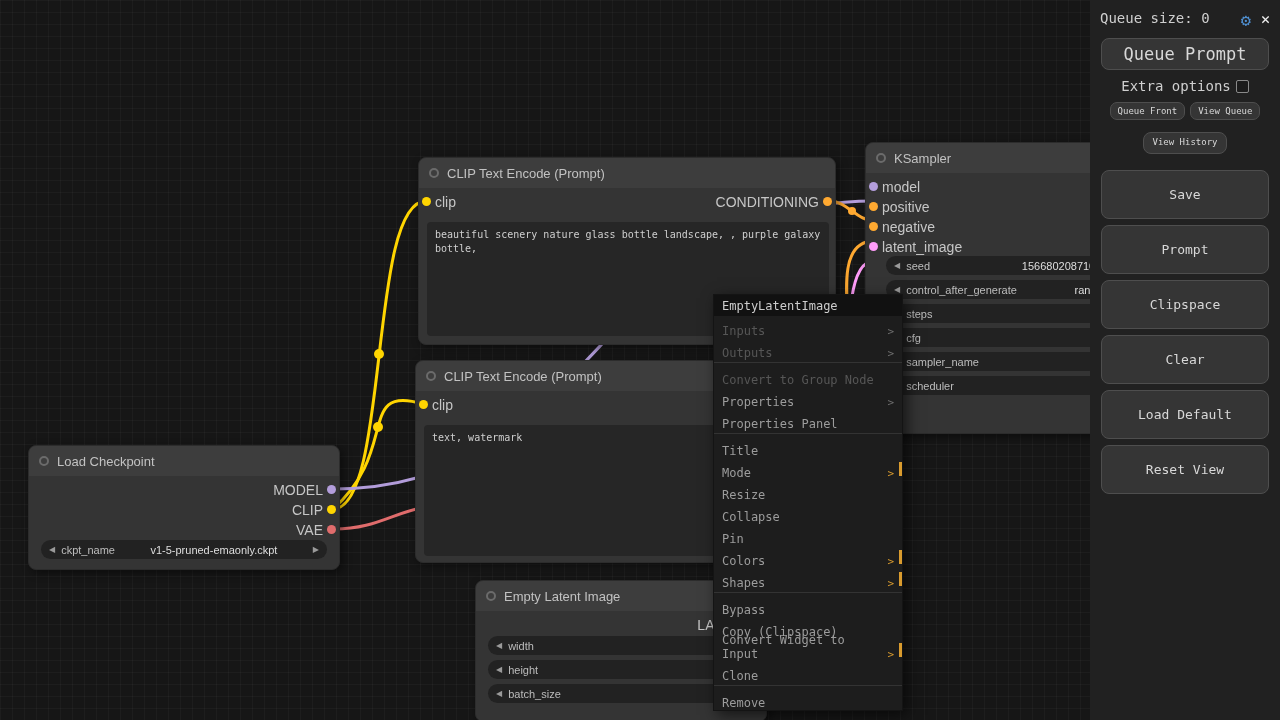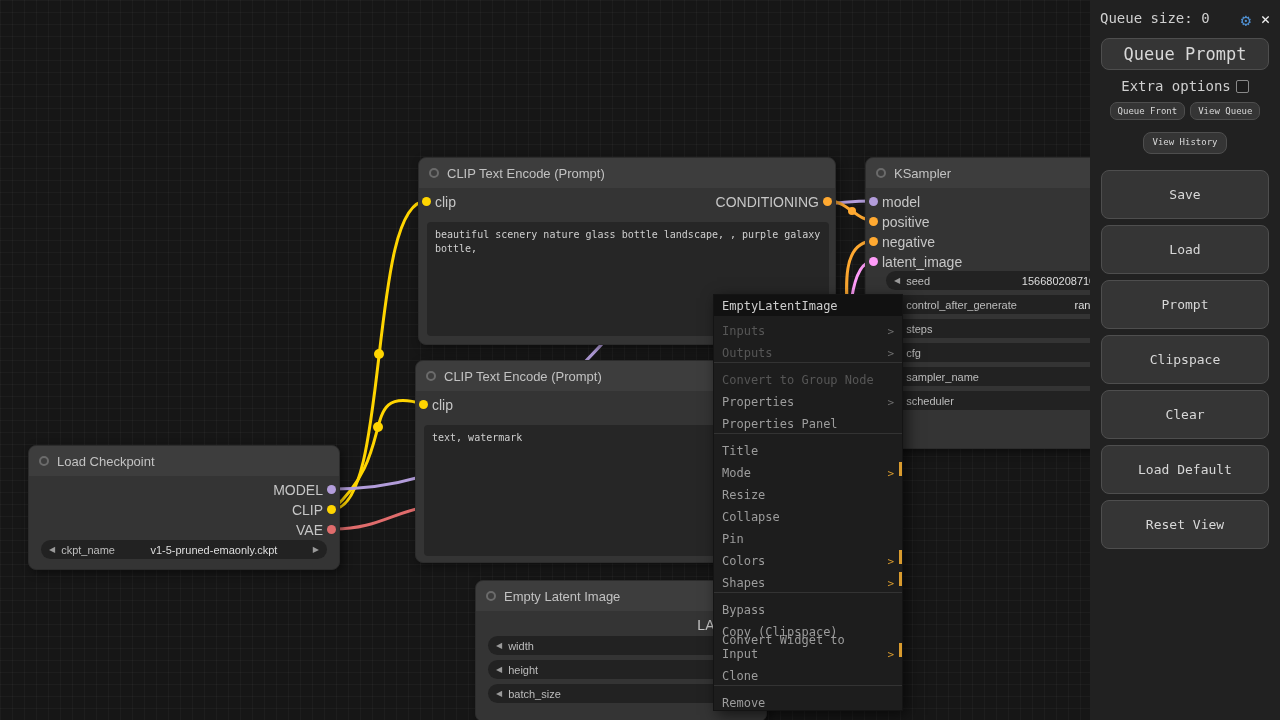--- a/index.html
+++ b/index.html
@@ -123,21 +123,21 @@
       </div>
       <div class="slot-row" style="top:34px">
         <span>clip</span>
         <span>CONDITIONING</span>
       </div>
       <span class="port in" style="top:39px;background:#ffd500"></span>
       <span class="port out" style="top:39px;background:#ffa931"></span>
       <textarea class="ta" style="left: 8px; right: 8px; top: 64px; height: 131px; width: 404px;">text, watermark</textarea>
     </div>
 
-    <div class="node" style="left:865px;top:157px;width:290px;height:292px">
+    <div class="node" style="left:865px;top:142px;width:290px;height:292px">
       <div class="node-title">
         <span class="cdot"></span>
         <span>KSampler</span>
       </div>
       <div class="slot-row" style="top:34px">
           <span>model</span>
         </div>
       <div class="slot-row" style="top:54px">
           <span>positive</span>
         </div>
@@ -296,20 +296,19 @@
     <div class="extra-row">
       <span>Extra options</span>
       <input type="checkbox" style="">
     </div>
     <div class="row-small">
       <button class="btn btn-small">Queue Front</button>
       <button class="btn btn-small">View Queue</button>
     </div>
     <button class="btn btn-history">View History</button>
     <button class="btn btn-big btn-save">Save</button>
-    <button class="btn btn-big">Load</button>
     <button class="btn btn-big">Prompt</button>
     <button class="btn btn-big">Clipspace</button>
     <button class="btn btn-big">Clear</button>
     <button class="btn btn-big">Load Default</button>
     <button class="btn btn-big">Reset View</button>
   </div>
 </div>
 
 </body></html>

